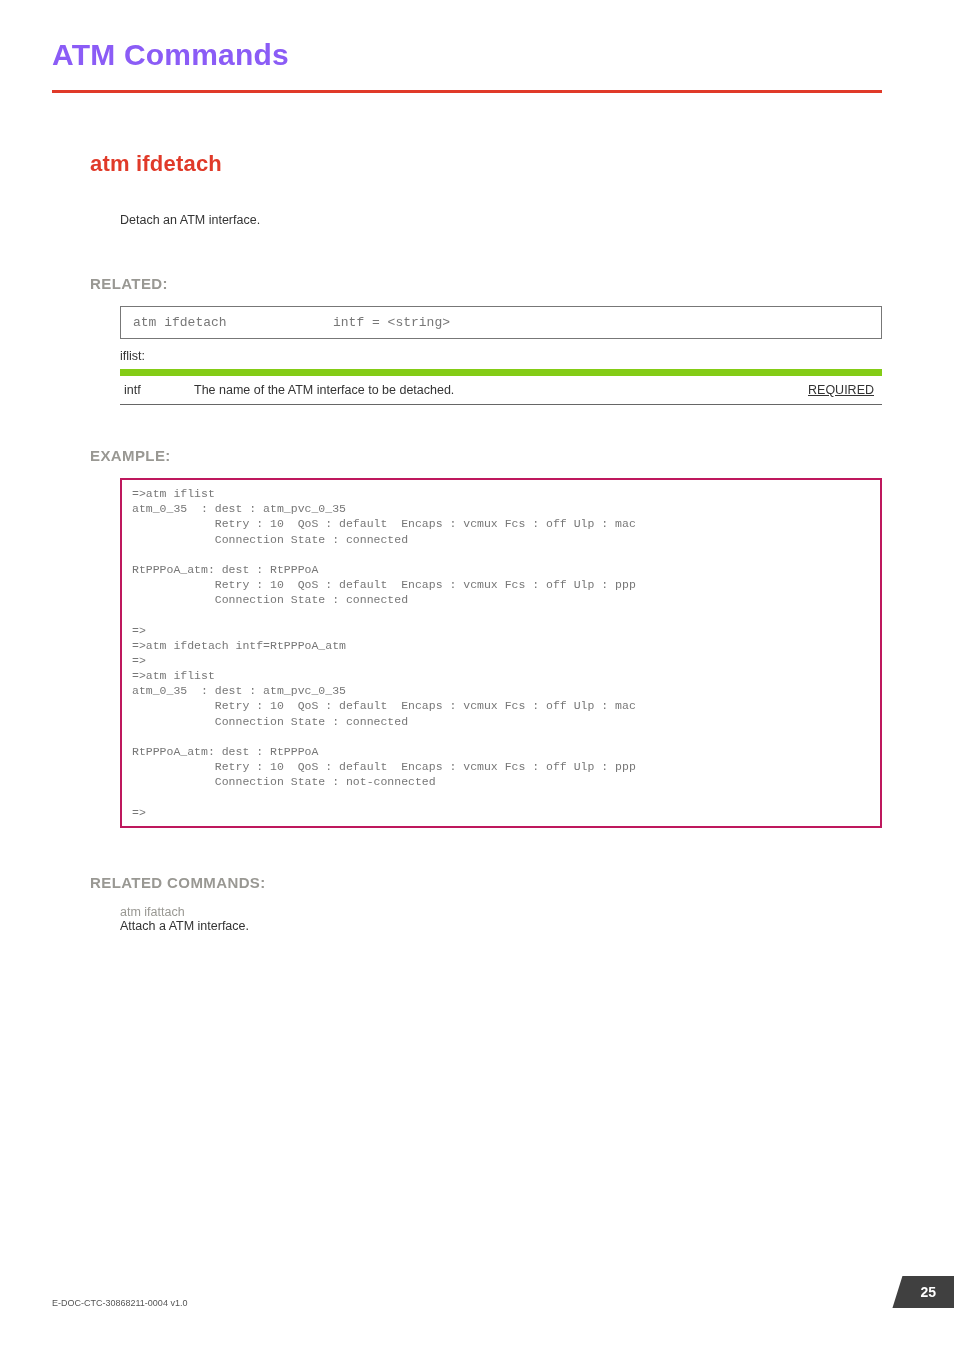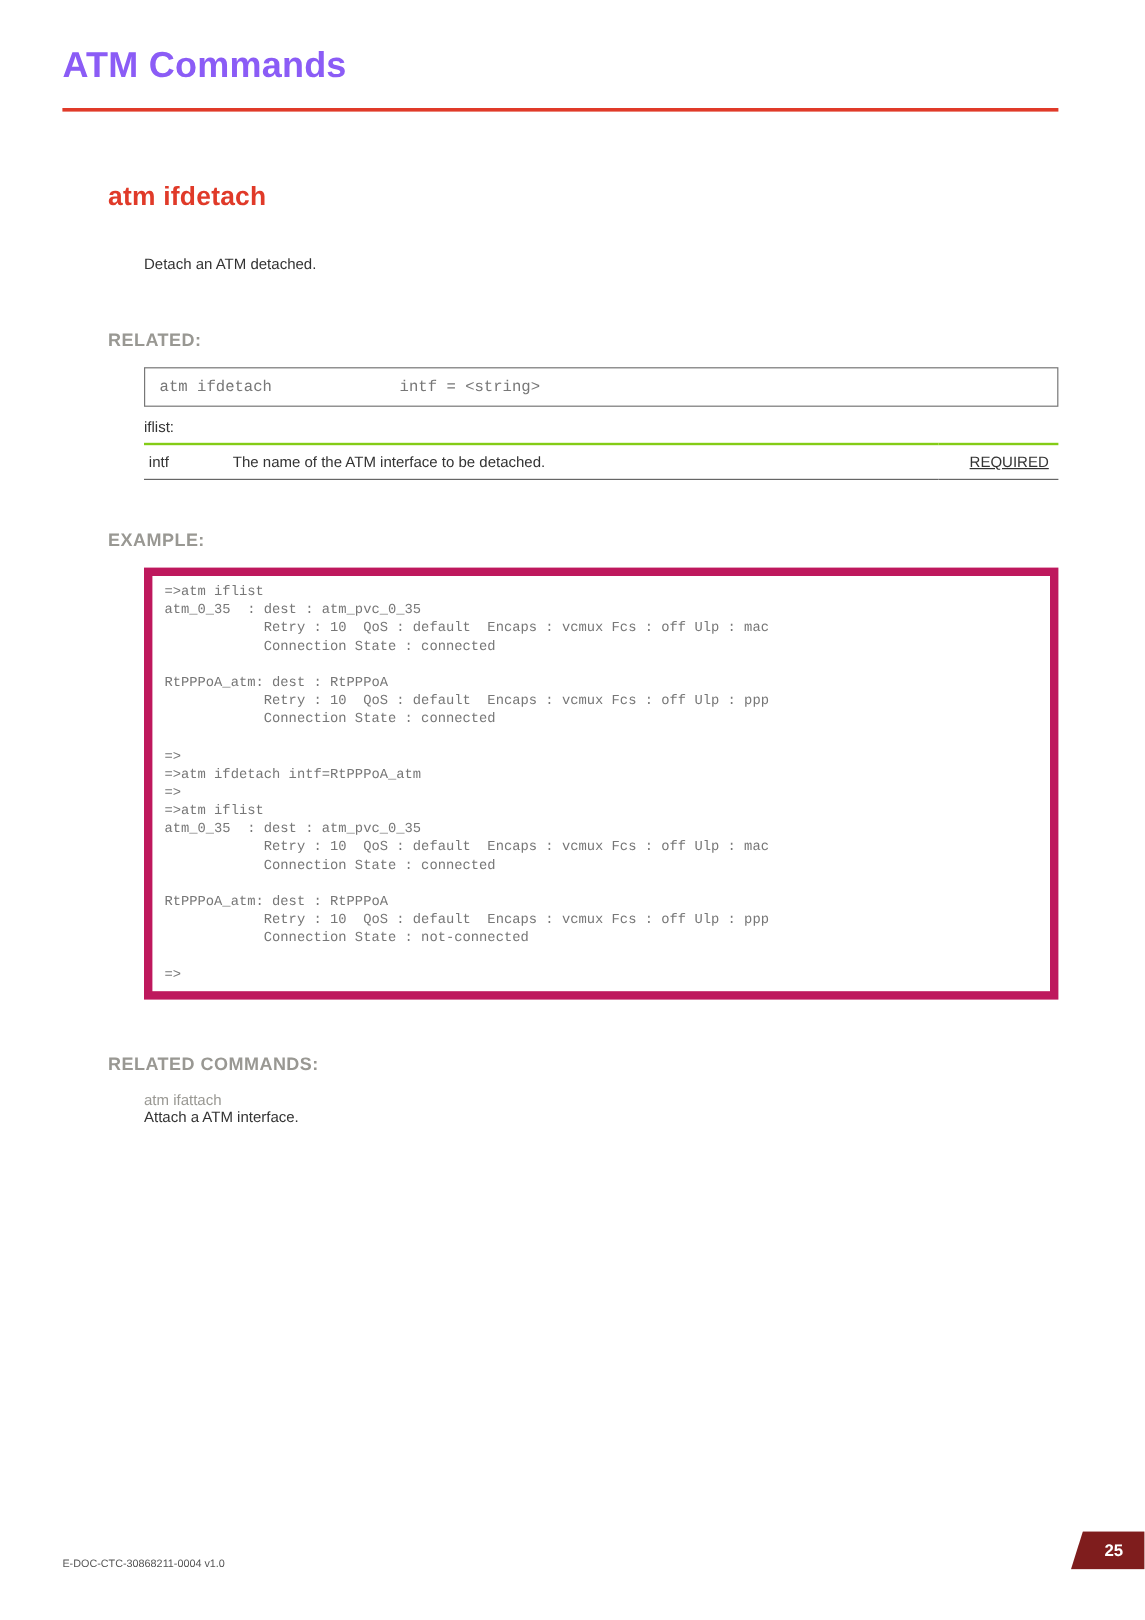--- a/index.html
+++ b/index.html
@@ -72,32 +72,32 @@
     color: #333;
     margin-left: 30px;
     margin-bottom: 6px;
   }
   .param-table {
     margin-left: 30px;
     width: calc(100% - 30px);
     border-collapse: collapse;
   }
   .param-table td {
-    border-top: 2px solid #84cc16;
+    border-top: 7px solid #84cc16;
     border-bottom: 1px solid #666;
     padding: 7px 8px 7px 4px;
     font-size: 12.5px;
     color: #333;
     vertical-align: top;
   }
   .param-table td.pname { width: 70px; }
   .param-table td.preq { width: 100px; text-align: right; text-decoration: underline; }
   .gap { height: 42px; }
   .example-box {
-    border: 7px solid #be185d;
+    border: 2px solid #be185d;
     margin-left: 30px;
     padding: 6px 10px 6px 10px;
     font-family: "Courier New", monospace;
     font-size: 11.5px;
     color: #777;
     line-height: 1.32;
     white-space: pre;
     margin-bottom: 46px;
   }
   .rel-row {
@@ -120,41 +120,41 @@
     right: 0;
     display: flex;
     justify-content: space-between;
     align-items: flex-end;
   }
   .doc-id {
     font-size: 9px;
     color: #555;
   }
   .page-badge {
-    background: #7f1d1d;
+    background: #404040;
     color: #fff;
     font-size: 14px;
     font-weight: 700;
     padding: 8px 18px 8px 28px;
     clip-path: polygon(10px 0, 100% 0, 100% 100%, 0 100%);
   }
 </style>
 </head>
 <body>
 
 <div class="page">
   <div class="chapter-title">ATM Commands</div>
   <div class="hr-rule"></div>
 
   <div class="indent-block">
     <div class="cmd-name">atm ifdetach</div>
   </div>
 
   <div class="indent-block2">
-    <div class="desc">Detach an ATM detached.</div>
+    <div class="desc">Detach an ATM interface.</div>
   </div>
 
   <div class="indent-block">
     <div class="section-head">RELATED:</div>
 
     <div class="synbox">
       <div class="synbox-row">
         <span class="syn-left">atm ifdetach</span>
         <span>intf = &lt;string&gt;</span>
       </div>

